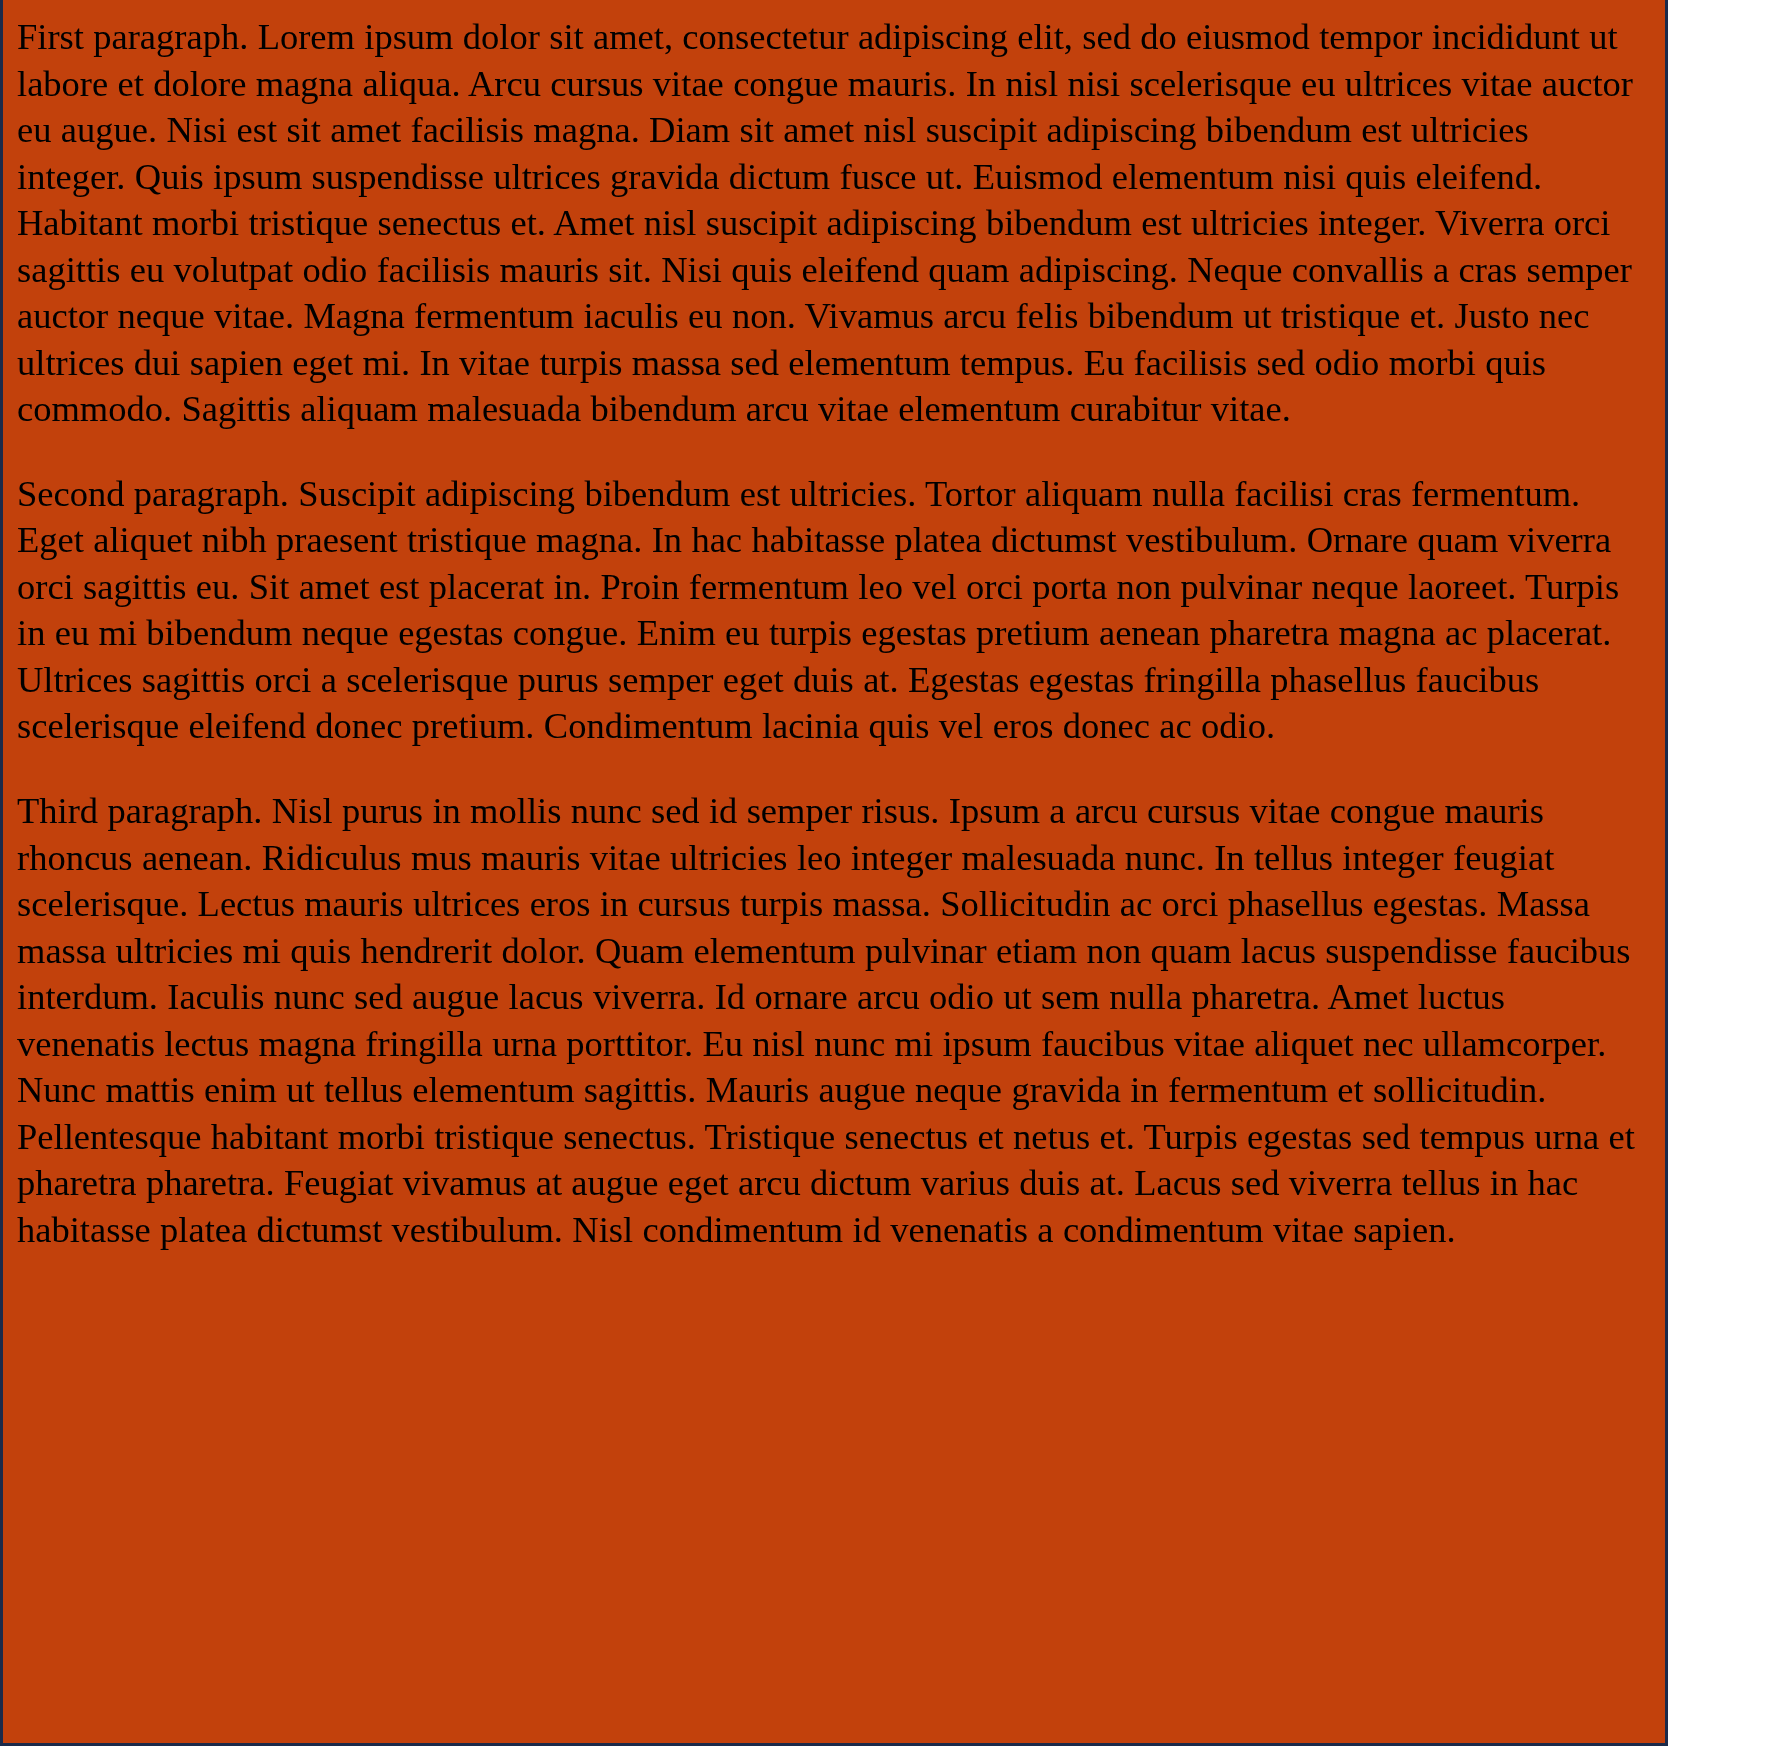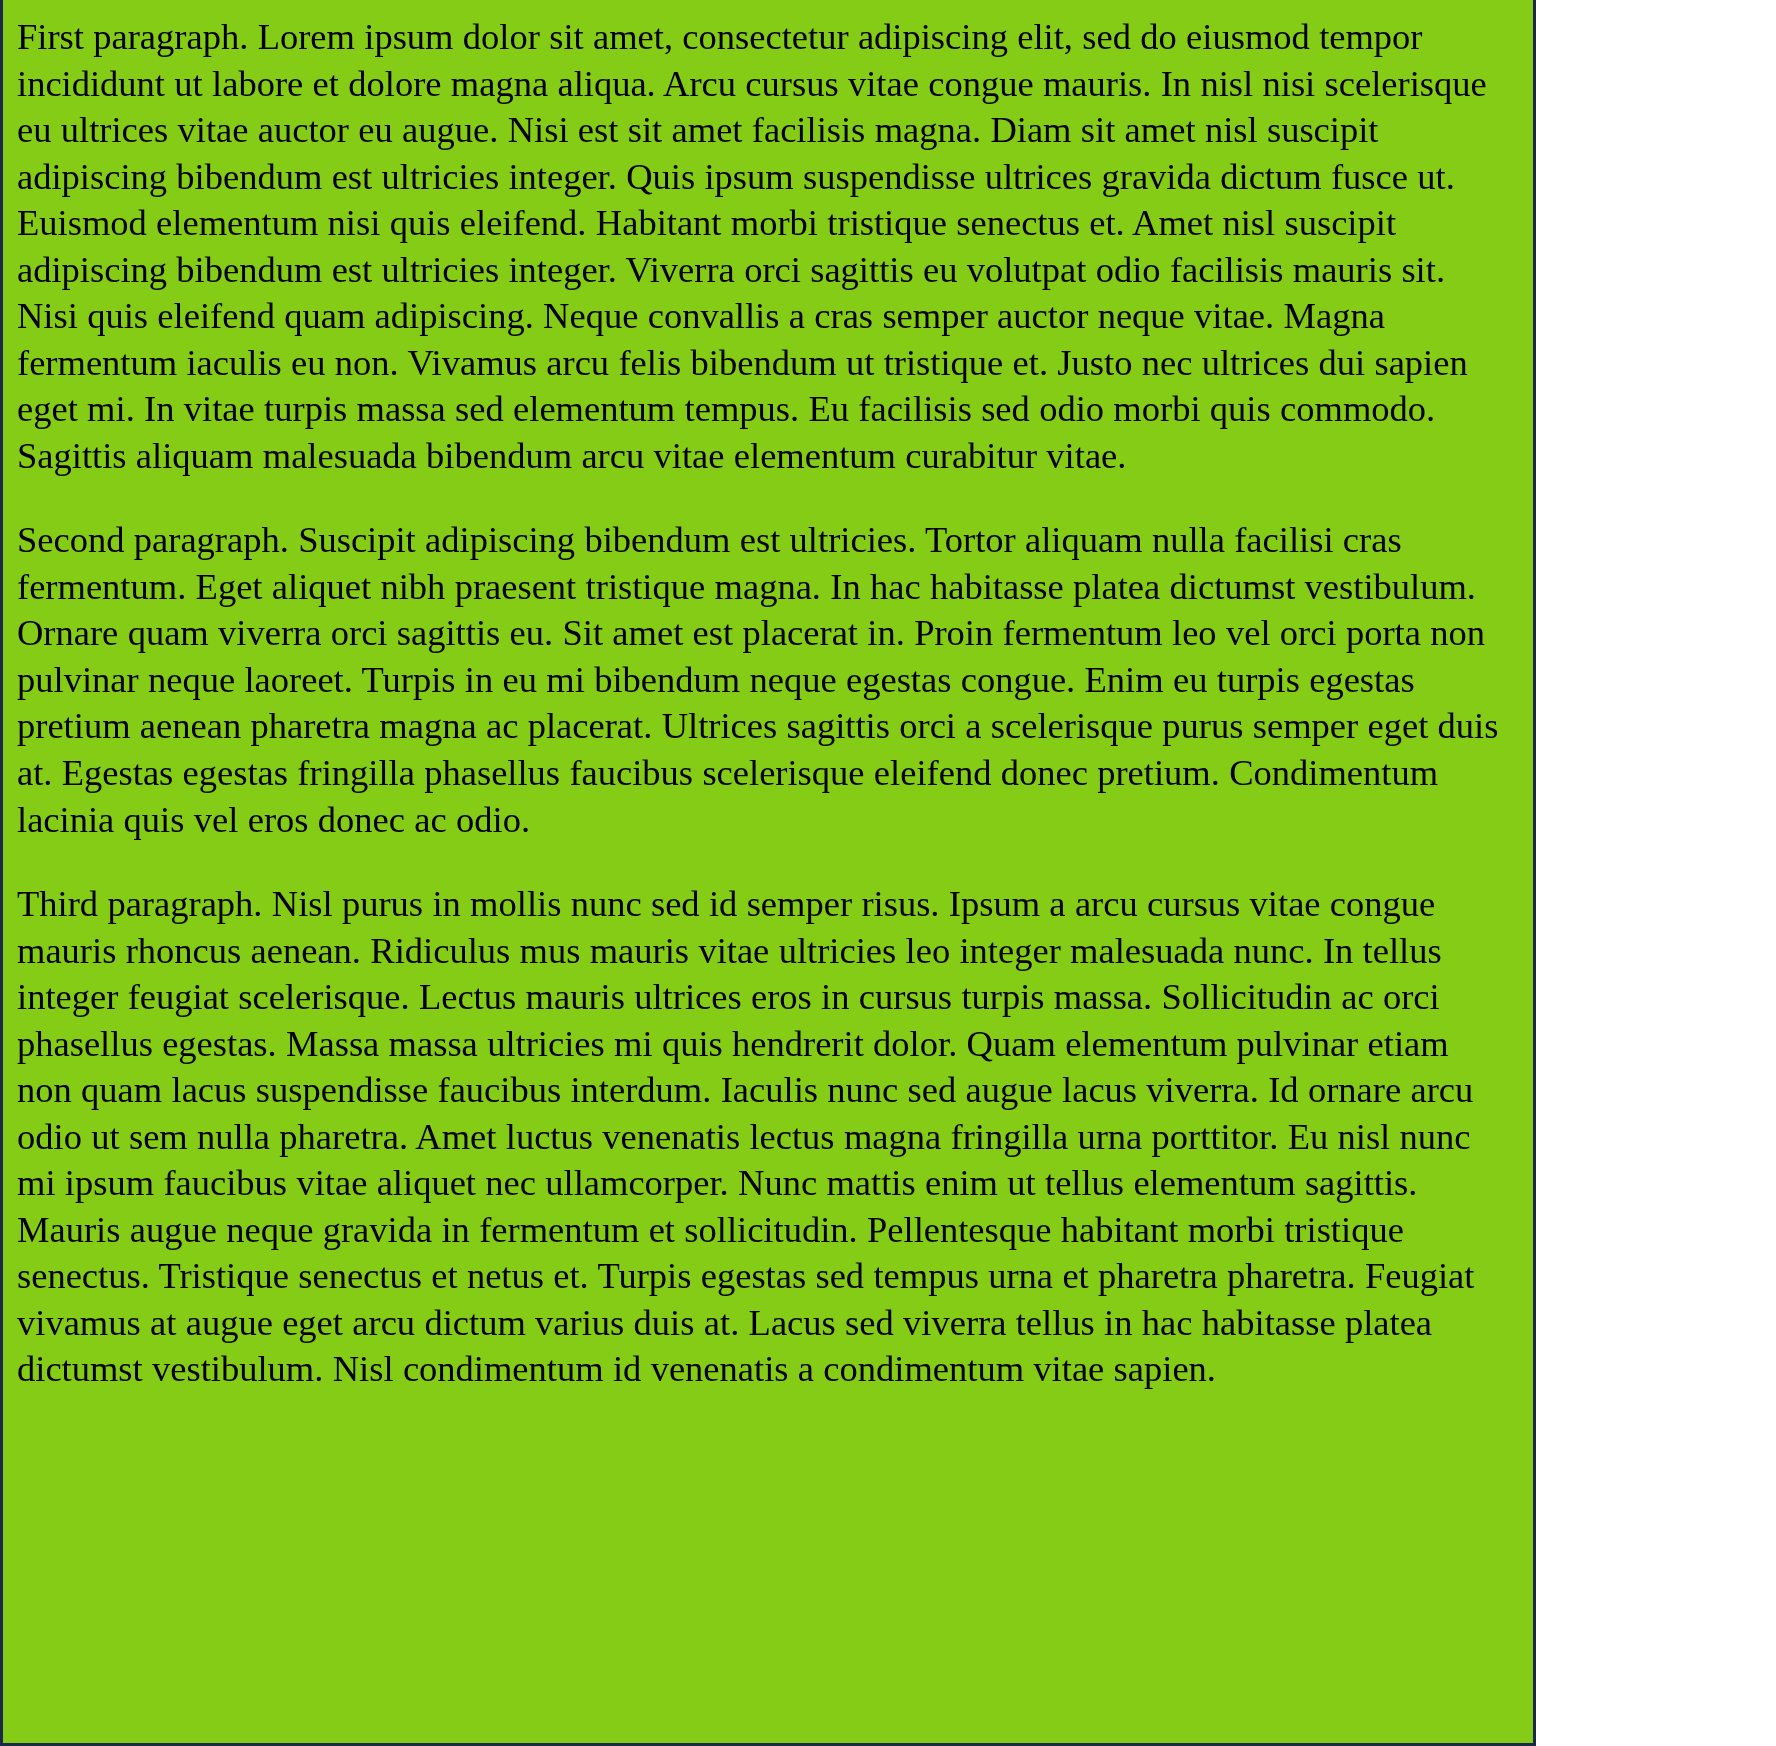--- a/index.html
+++ b/index.html
@@ -9,28 +9,28 @@
   }
   body {
     width: 1776px;
     height: 1746px;
     font-family: "Liberation Serif", "DejaVu Serif", serif;
     color: #000000;
     overflow: hidden;
   }
   .page {
     box-sizing: border-box;
-    width: 1536px;
+    width: 1668px;
     height: 1746px;
     border-left: 3px solid #1b2a4a;
     border-right: 3px solid #1b2a4a;
     border-bottom: 3px solid #1b2a4a;
     border-top: 0;
     padding: 14px 28px 0 14px;
-    background: #84cc16;
+    background: #c2410c;
   }
   .doc-body {
     font-size: 36.5px;
     line-height: 1.275;
     text-align: left;
   }
   .para {
     margin: 0 0 38px 0;
     word-spacing: 0.2px;
   }

